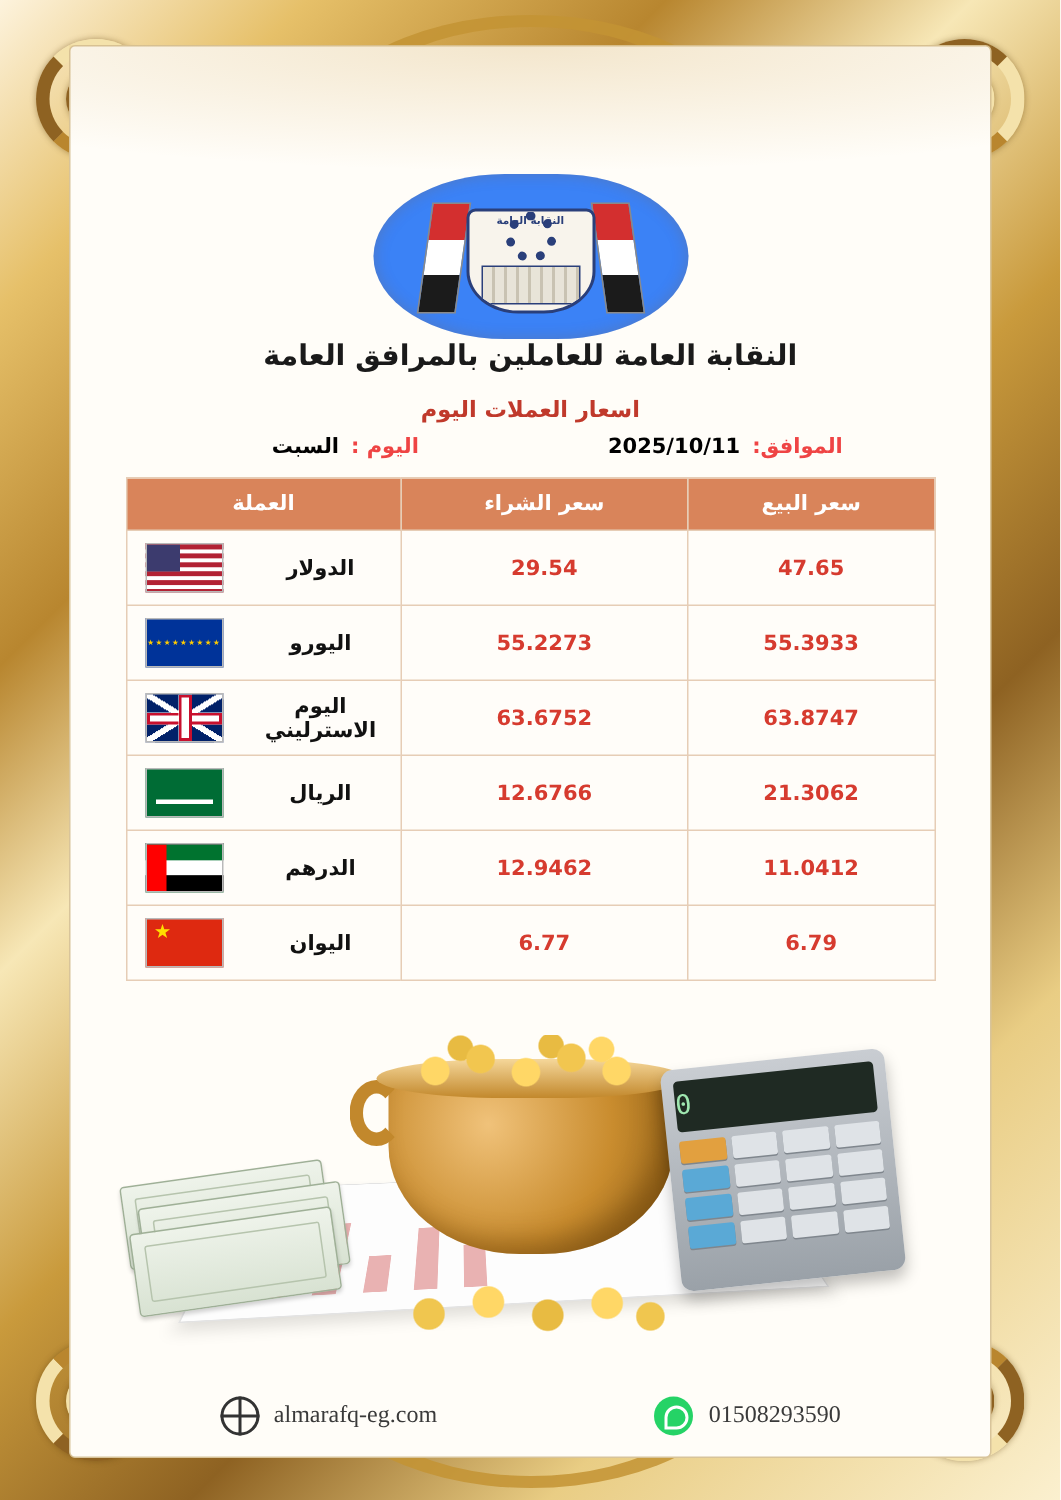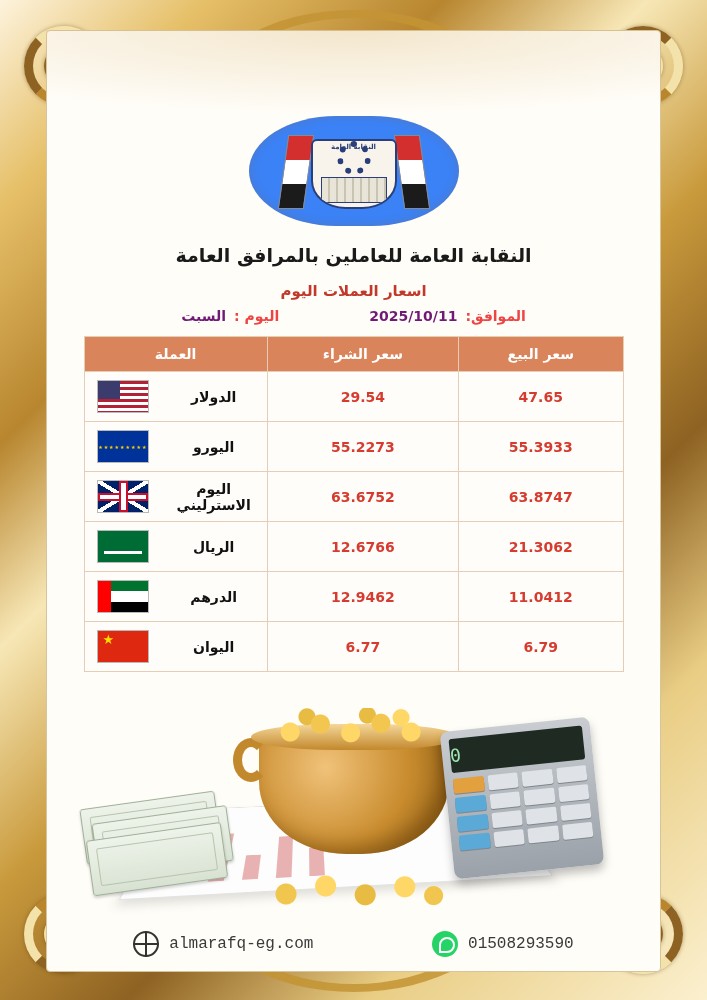--- a/index.html
+++ b/index.html
@@ -139,21 +139,20 @@
     width: 26px; height: 74px;
     top: 10px;
     background: linear-gradient(#d32f2f 0 33%, #ffffff 33% 66%, #1b1b1b 66% 100%);
     border: 1px solid #8a8a8a;
     transform: skewX(-8deg);
   }
   .flag-left { left: 4px; }
   .flag-right { right: 4px; transform: skewX(8deg); }
 
   .org-title {
-    margin-top: 18px;
     font-size: 19px;
     font-weight: bold;
     color: #1a1a1a;
     text-align: center;
     letter-spacing: 0;
   }
 
   .subtitle {
     margin-top: 16px;
     font-size: 15px;
@@ -168,21 +167,21 @@
     display: flex;
     justify-content: center;
     align-items: baseline;
     gap: 90px;
     font-size: 14px;
     font-weight: bold;
     color: #111;
   }
   .daterow .cell { display: flex; align-items: baseline; gap: 8px; }
   .daterow .lbl { color: #ef4444; }
-  .daterow .val { color: #701a75; }
+  .daterow .val { color: #000000; margin-left: 36px; }
 
   
   table.rates {
     margin-top: 12px;
     width: 540px;
     border-collapse: collapse;
     background: #fffdf9;
   }
   table.rates th {
     background: #d9845a;
@@ -424,21 +423,21 @@
     justify-content: space-around;
     padding: 0 28px;
   }
   .foot-item {
     display: flex; align-items: center; gap: 10px;
     direction: ltr;
   }
   .foot-item .txt {
     font-size: 16px;
     color: #3a3a3a;
-    font-family: Liberation Mono, monospace;
+    font-family: Liberation Serif, serif;
   }
   .wa {
     width: 26px; height: 26px; border-radius: 50%;
     background: #25D366;
     position: relative;
   }
   .wa::after {
     content: "";
     position: absolute; left: 7px; top: 6px;
     width: 12px; height: 12px;

